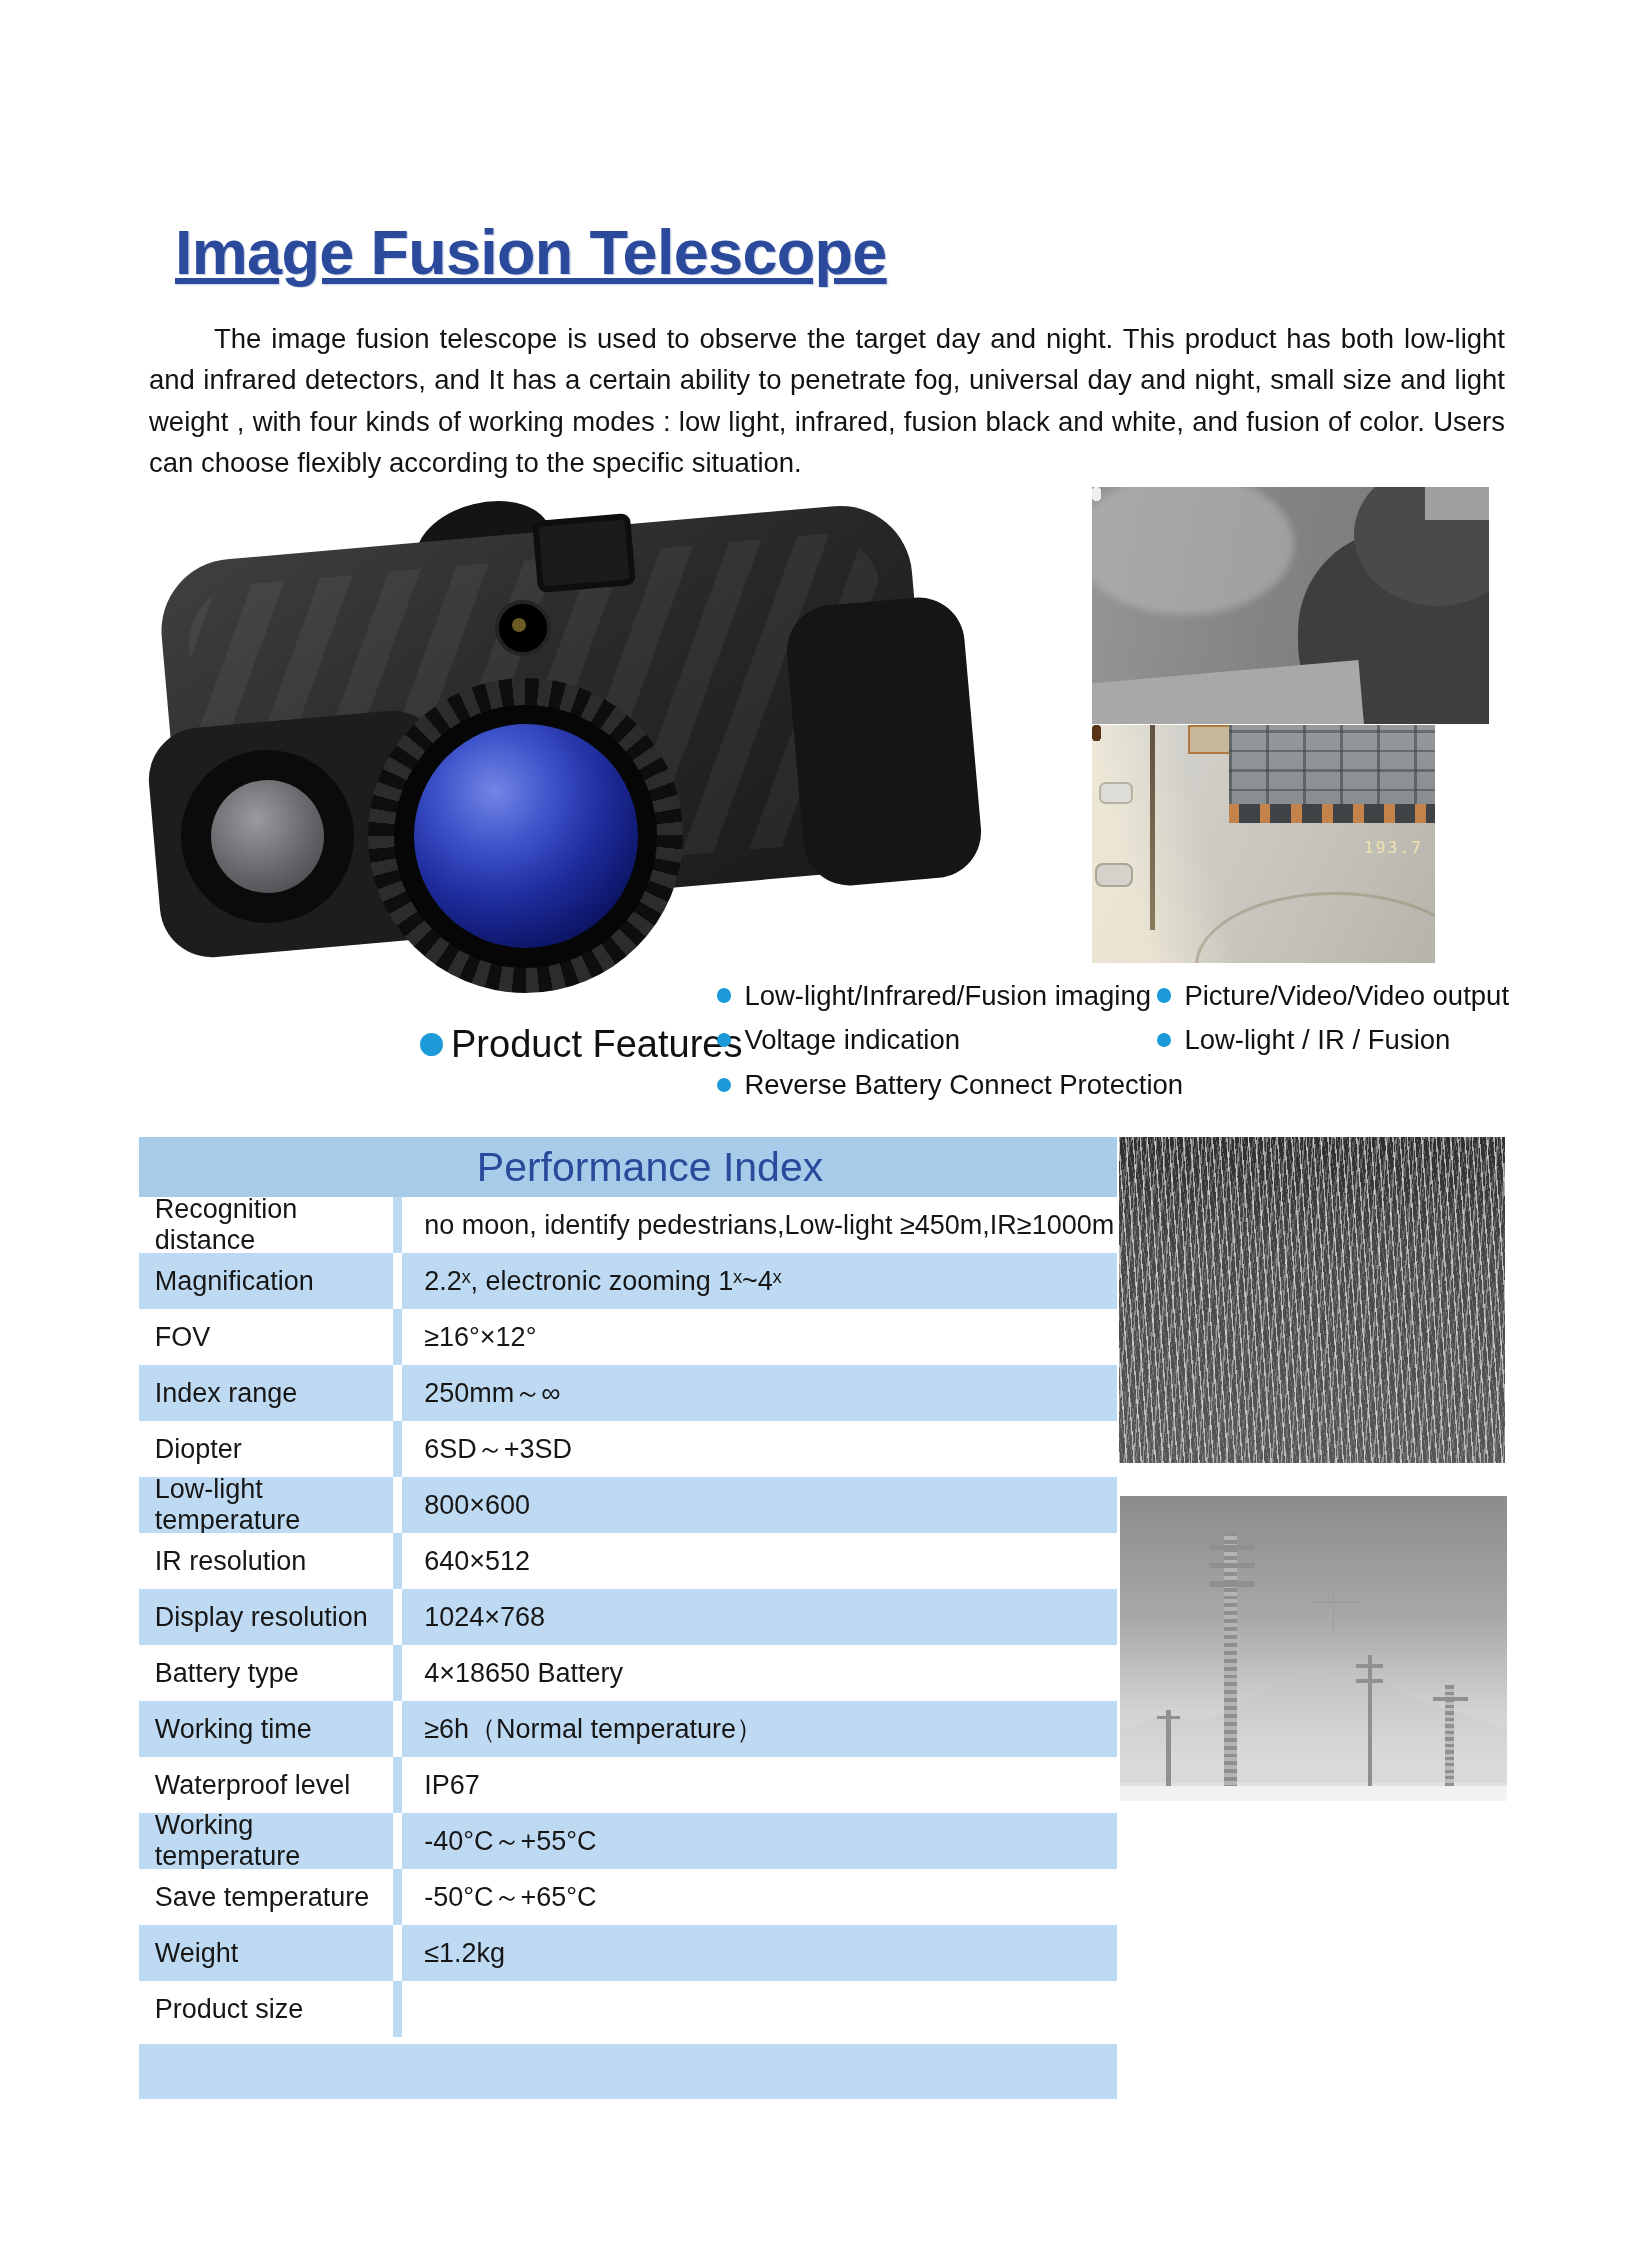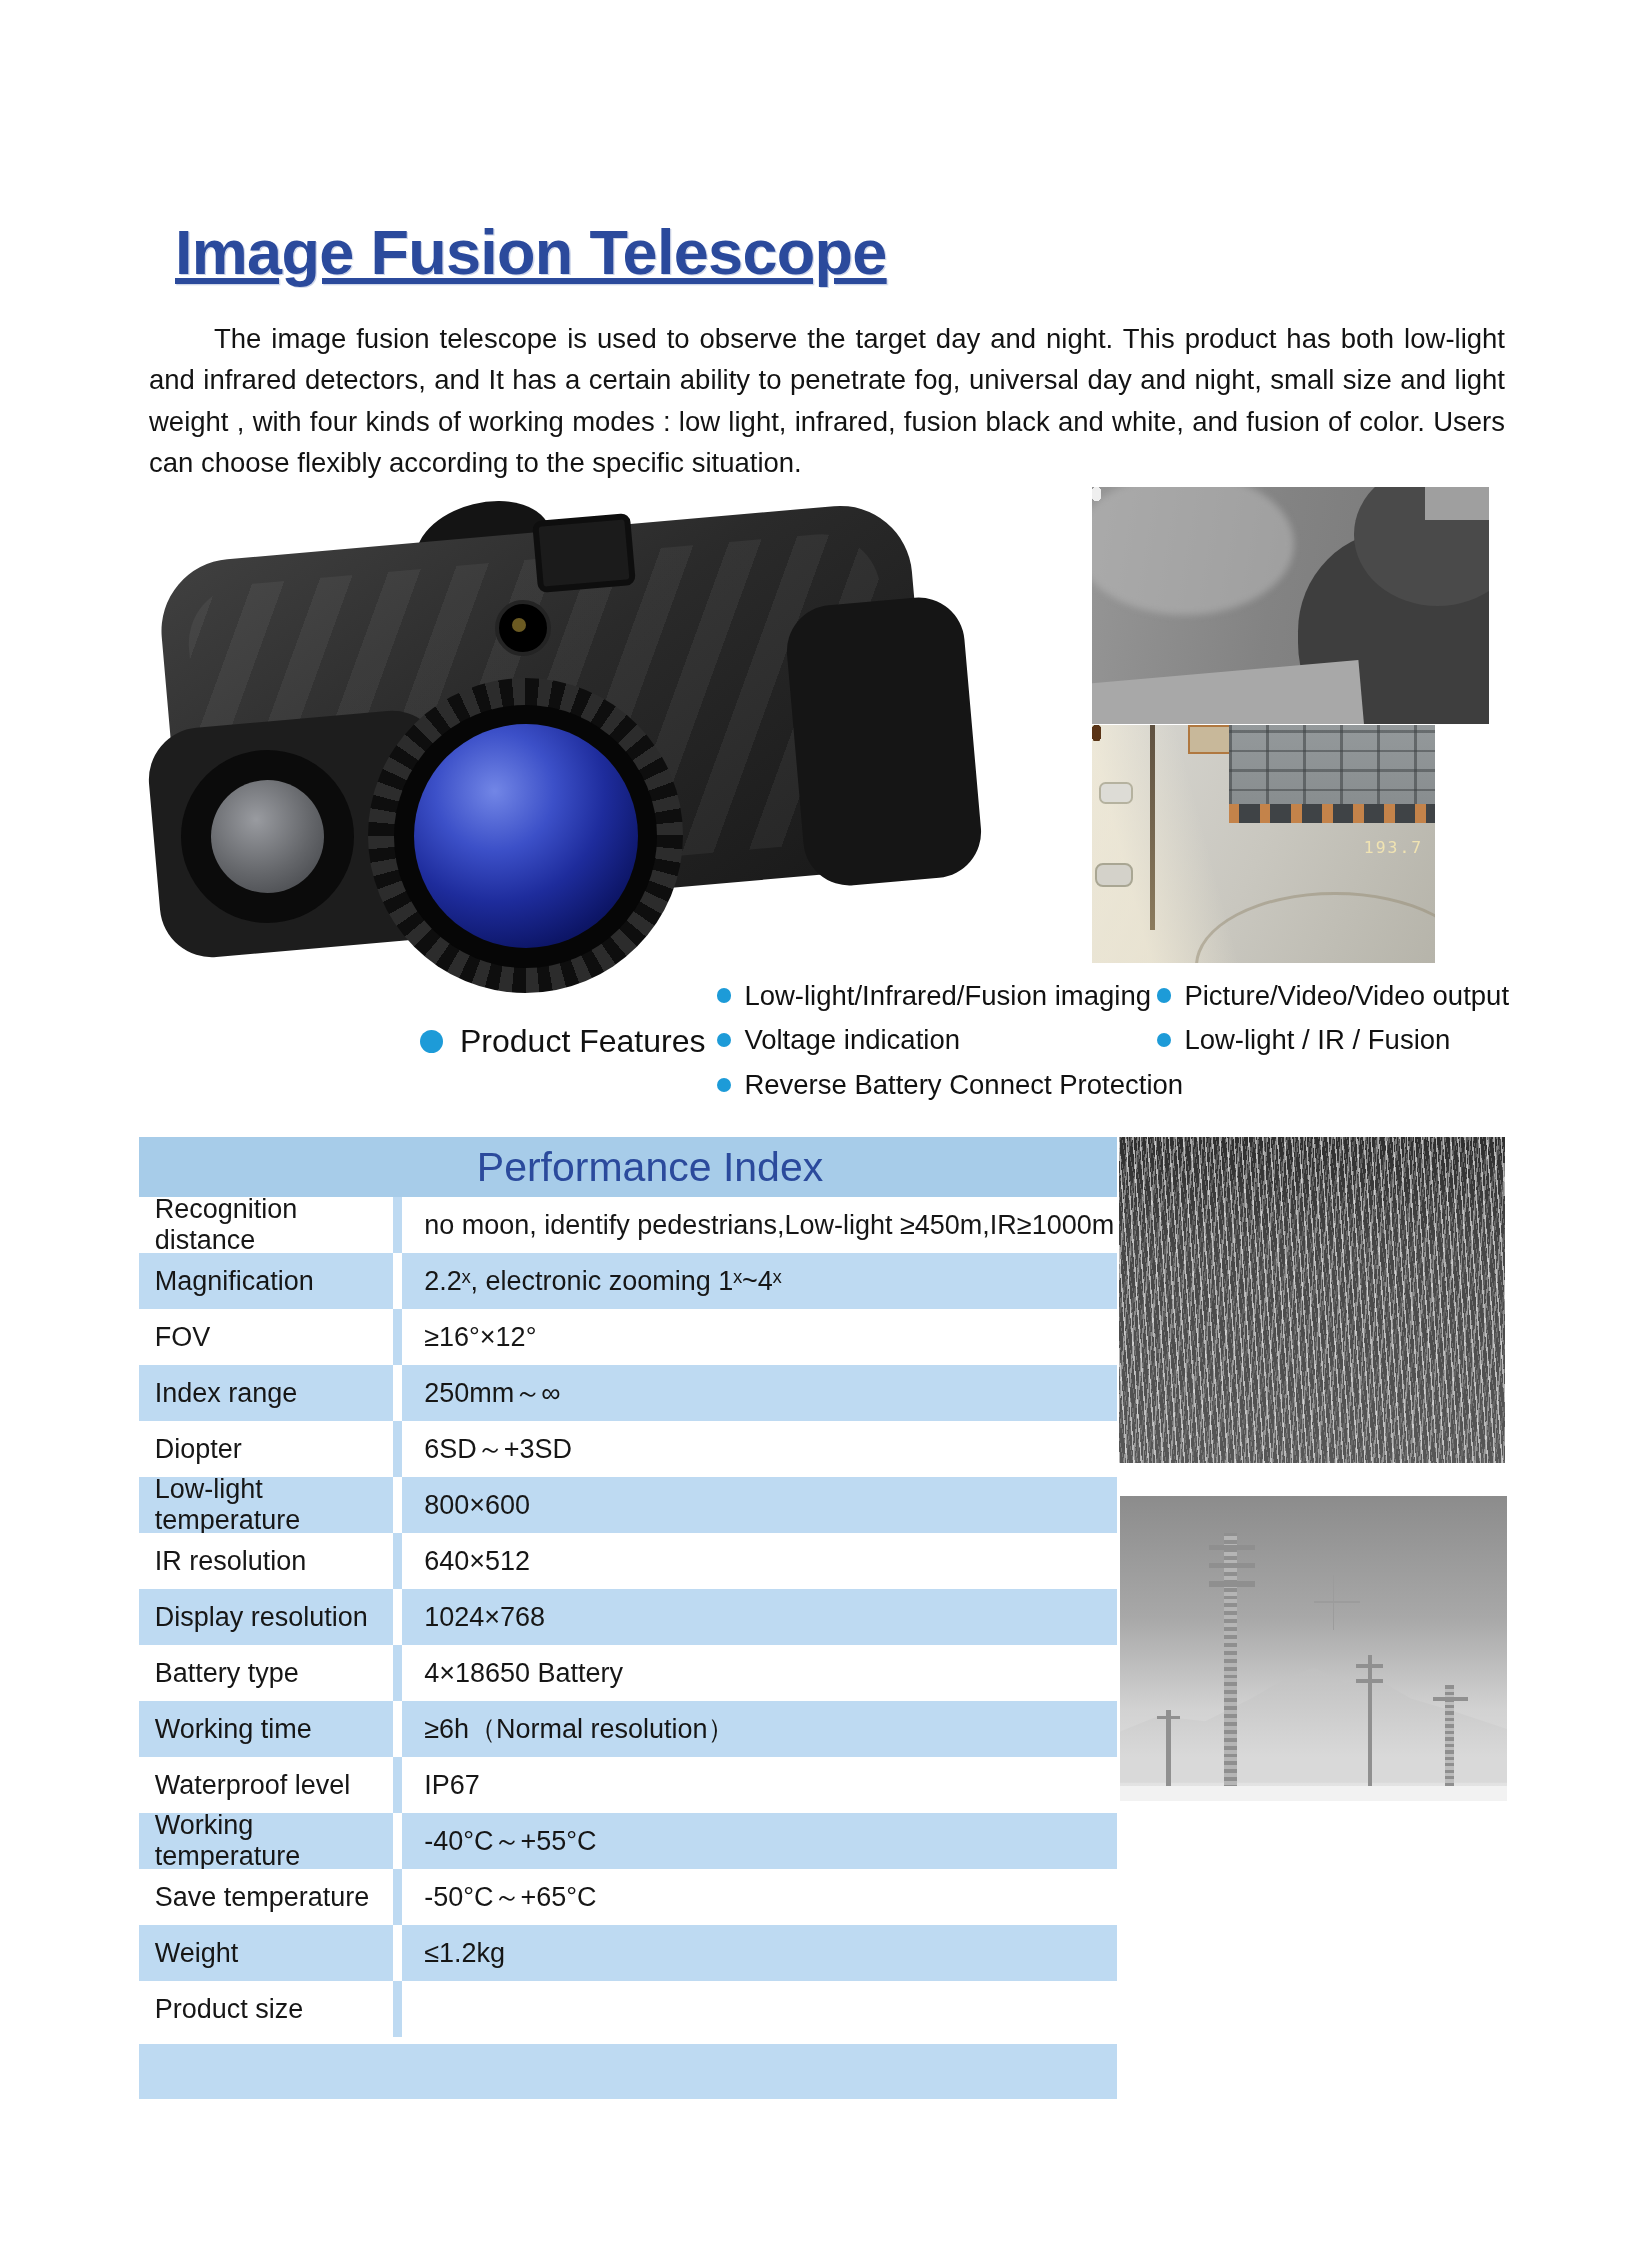--- a/index.html
+++ b/index.html
@@ -66,21 +66,21 @@
   .f-eave { left:40%; top:33%; width:60%; height:8%;
     background:repeating-linear-gradient(90deg, #c4834a 0 10.5px, #3f4346 10.5px 31px); }
   .f-hut  { left:28%; top:0%; width:14%; height:12%; background:#c8b89a; border:2px solid #b07840; box-sizing:border-box; }
   .f-pole { left:17%; top:0; width:5.2px; height:86%; background:linear-gradient(#5f5140,#8b7b5d); }
   .f-car  { left:2%; top:24%; width:10%; height:9%; background:#dddcd6; border:2px solid #b5b29f; border-radius:6.5px; box-sizing:border-box; }
   .f-car2 { left:1%; top:58%; width:11%; height:10%; background:#d4d2ca; border:2px solid #a9a693; border-radius:7.9px; box-sizing:border-box; }
   .f-curve { left:30%; top:70%; width:80%; height:60%; border:3.3px solid rgba(150,140,115,0.5); border-radius:50%; background:rgba(0,0,0,0); }
   .f-person { width:9.2px; height:15.7px; border-radius:40%; background:#5a3417; }
   .f-osd { right:11.8px; top:113px; font-size:16.4px; letter-spacing:2px; color:#f0e3b2; font-family:"DejaVu Sans Mono", monospace; }
   
-  .features-head { position:absolute; left:420px; top:1023px; display:flex; align-items:center; gap:17px; font-size:32px; color:#111; }
+  .features-head { position:absolute; left:420px; top:1023px; display:flex; align-items:center; gap:8px; font-size:38px; color:#111; }
   .big-dot { width:23px; height:23px; border-radius:50%; background:#1d9bd8; flex:none; }
   .feat-col { position:absolute; list-style:none; margin:0; padding:0; }
   #feat-col1 { left:717px; top:980px; }
   #feat-col2 { left:1157px; top:980px; }
   .feat-col li { display:flex; align-items:center; gap:13px; font-size:27.5px; color:#111; height:31px; margin-bottom:13.7px; white-space:nowrap; }
   .dot { width:14.4px; height:14.4px; border-radius:50%; background:#1d9bd8; flex:none; }
   
   .spec { position:absolute; left:139px; top:1137px; width:978px; }
   .spec-header { height:60px; background:#a7cce9; display:flex; align-items:center; justify-content:center;
     font-size:41px; color:#2b4a9c;padding-left:44px; }
@@ -271,21 +271,21 @@
           <div class="value-cell">1024×768</div>
         </div>
         <div class="spec-row row-white">
           <div class="label-cell">Battery type</div>
           <div class="divider"></div>
           <div class="value-cell">4×18650 Battery</div>
         </div>
         <div class="spec-row row-blue">
           <div class="label-cell">Working time</div>
           <div class="divider"></div>
-          <div class="value-cell">≥6h（Normal resolution）</div>
+          <div class="value-cell">≥6h（Normal temperature）</div>
         </div>
         <div class="spec-row row-white">
           <div class="label-cell">Waterproof level</div>
           <div class="divider"></div>
           <div class="value-cell">IP67</div>
         </div>
         <div class="spec-row row-blue">
           <div class="label-cell">Working temperature</div>
           <div class="divider"></div>
           <div class="value-cell">-40°C～+55°C</div>

